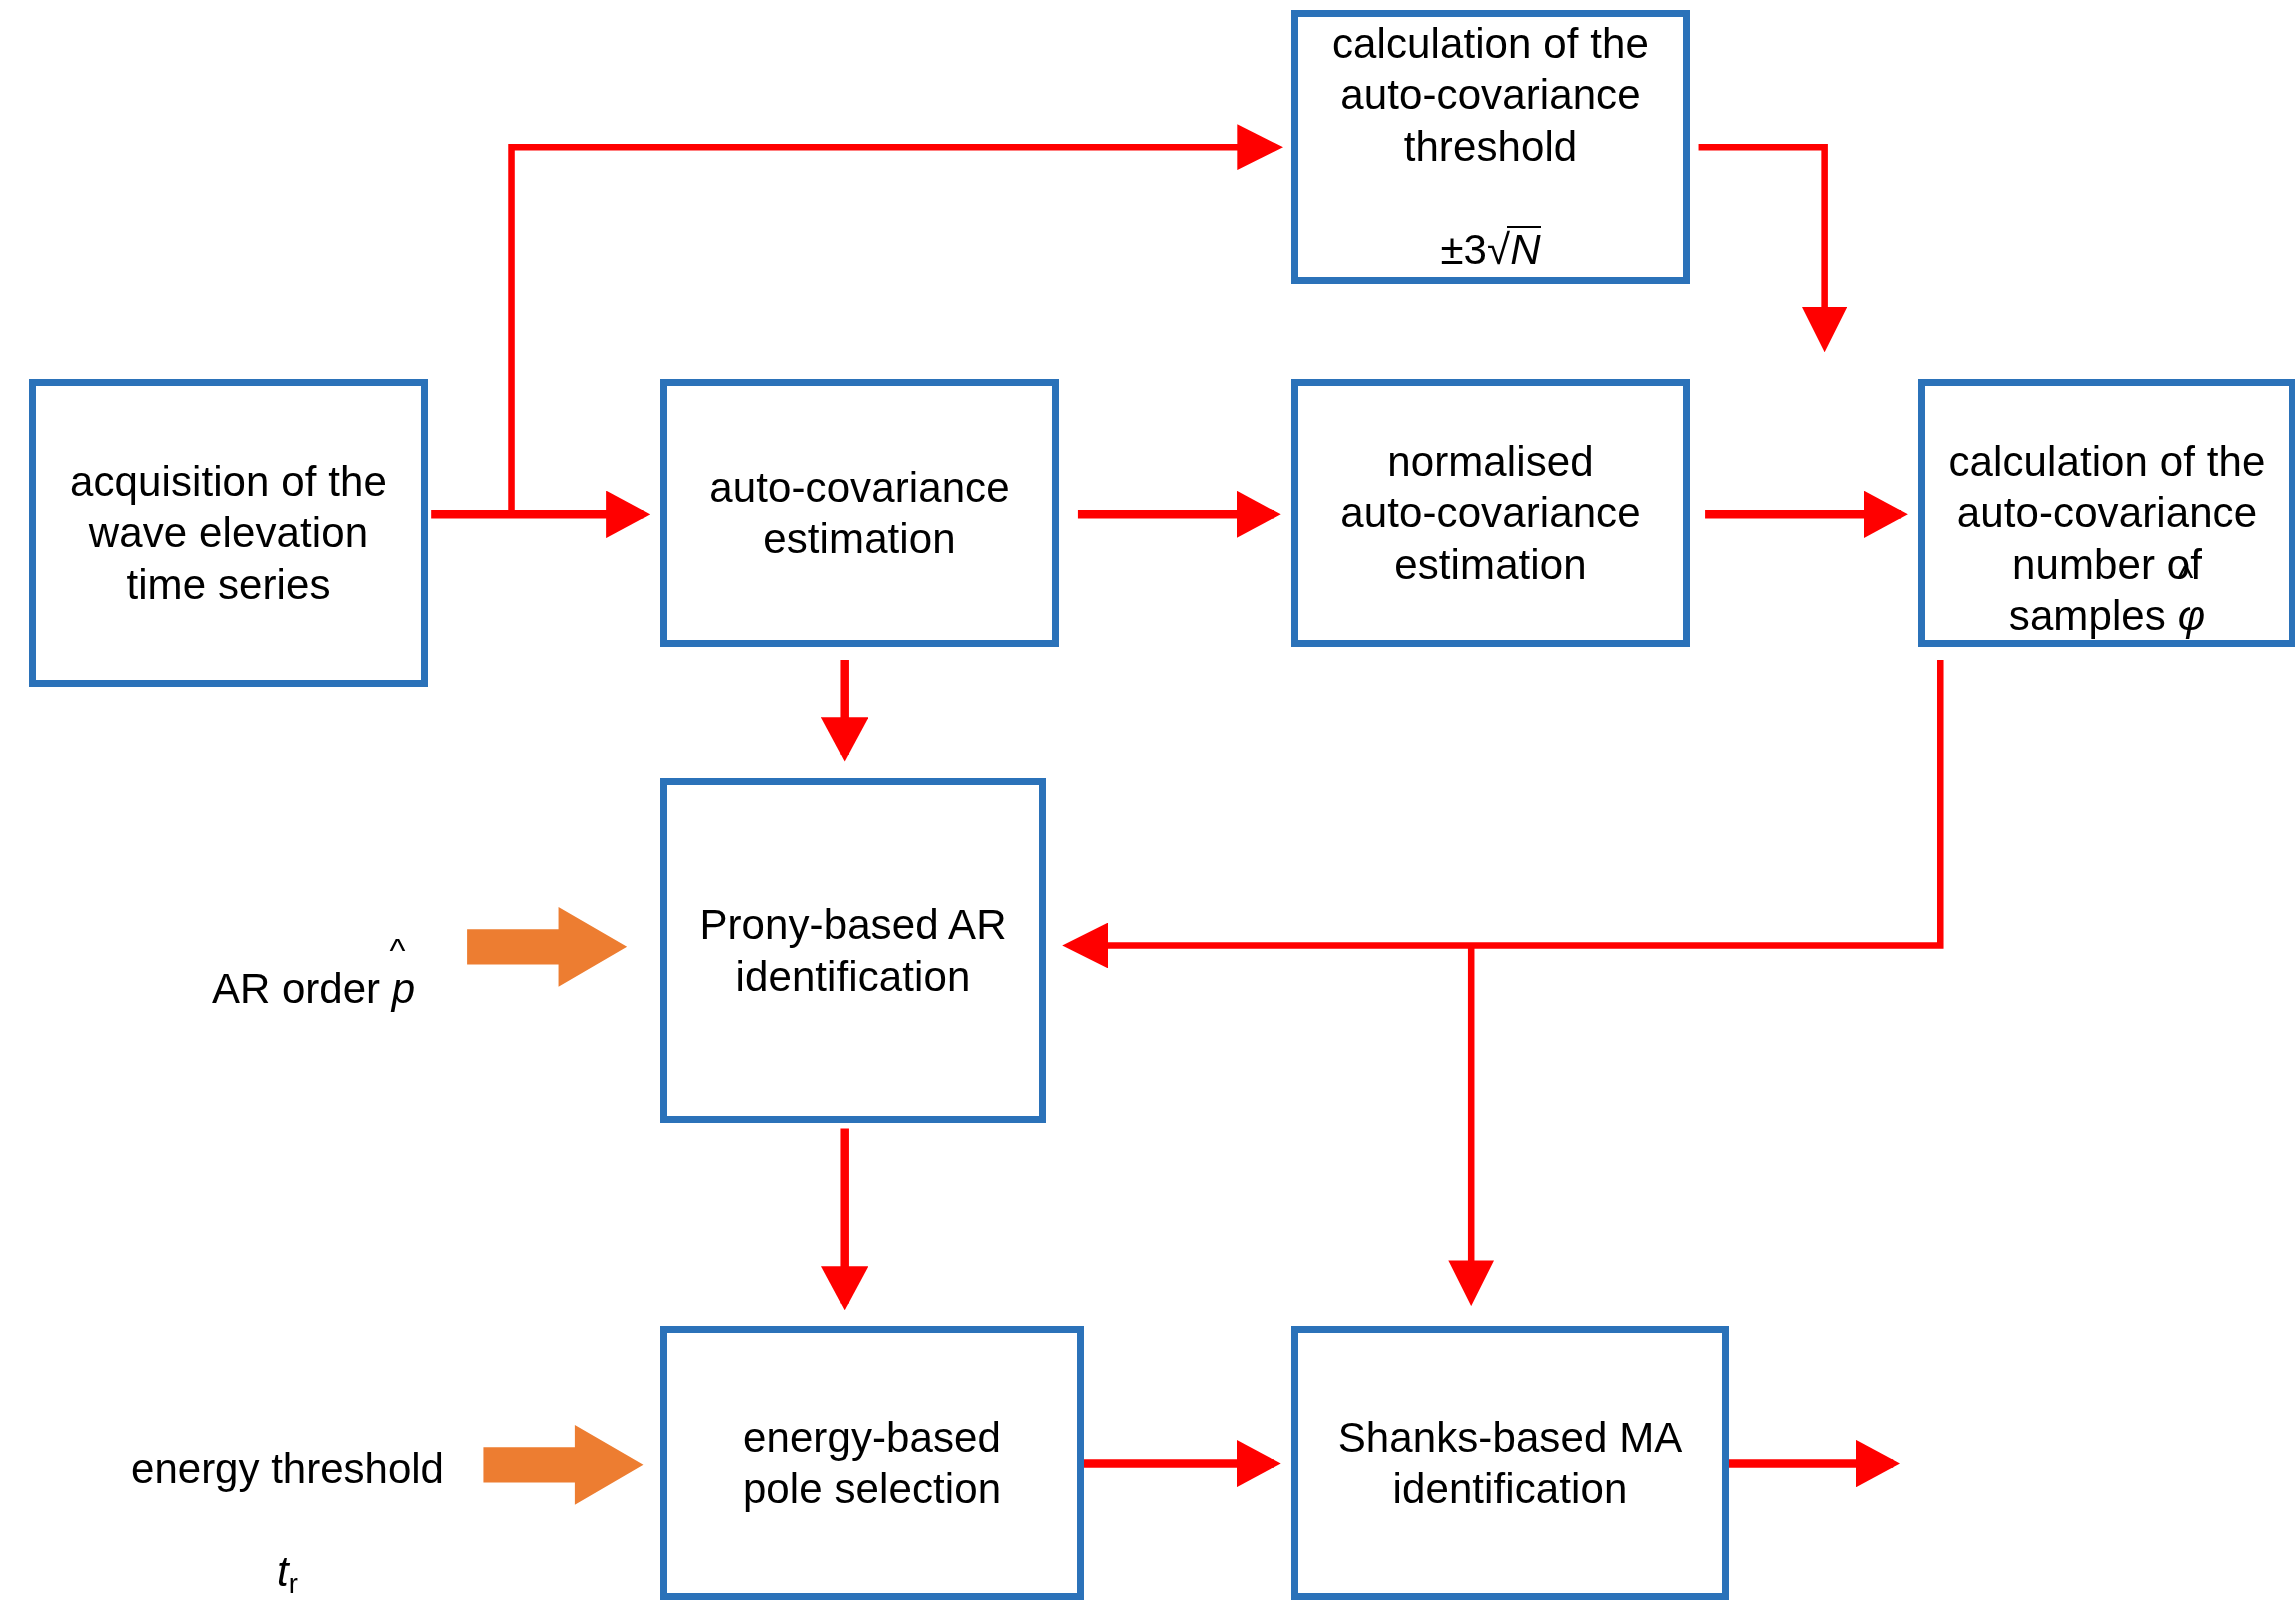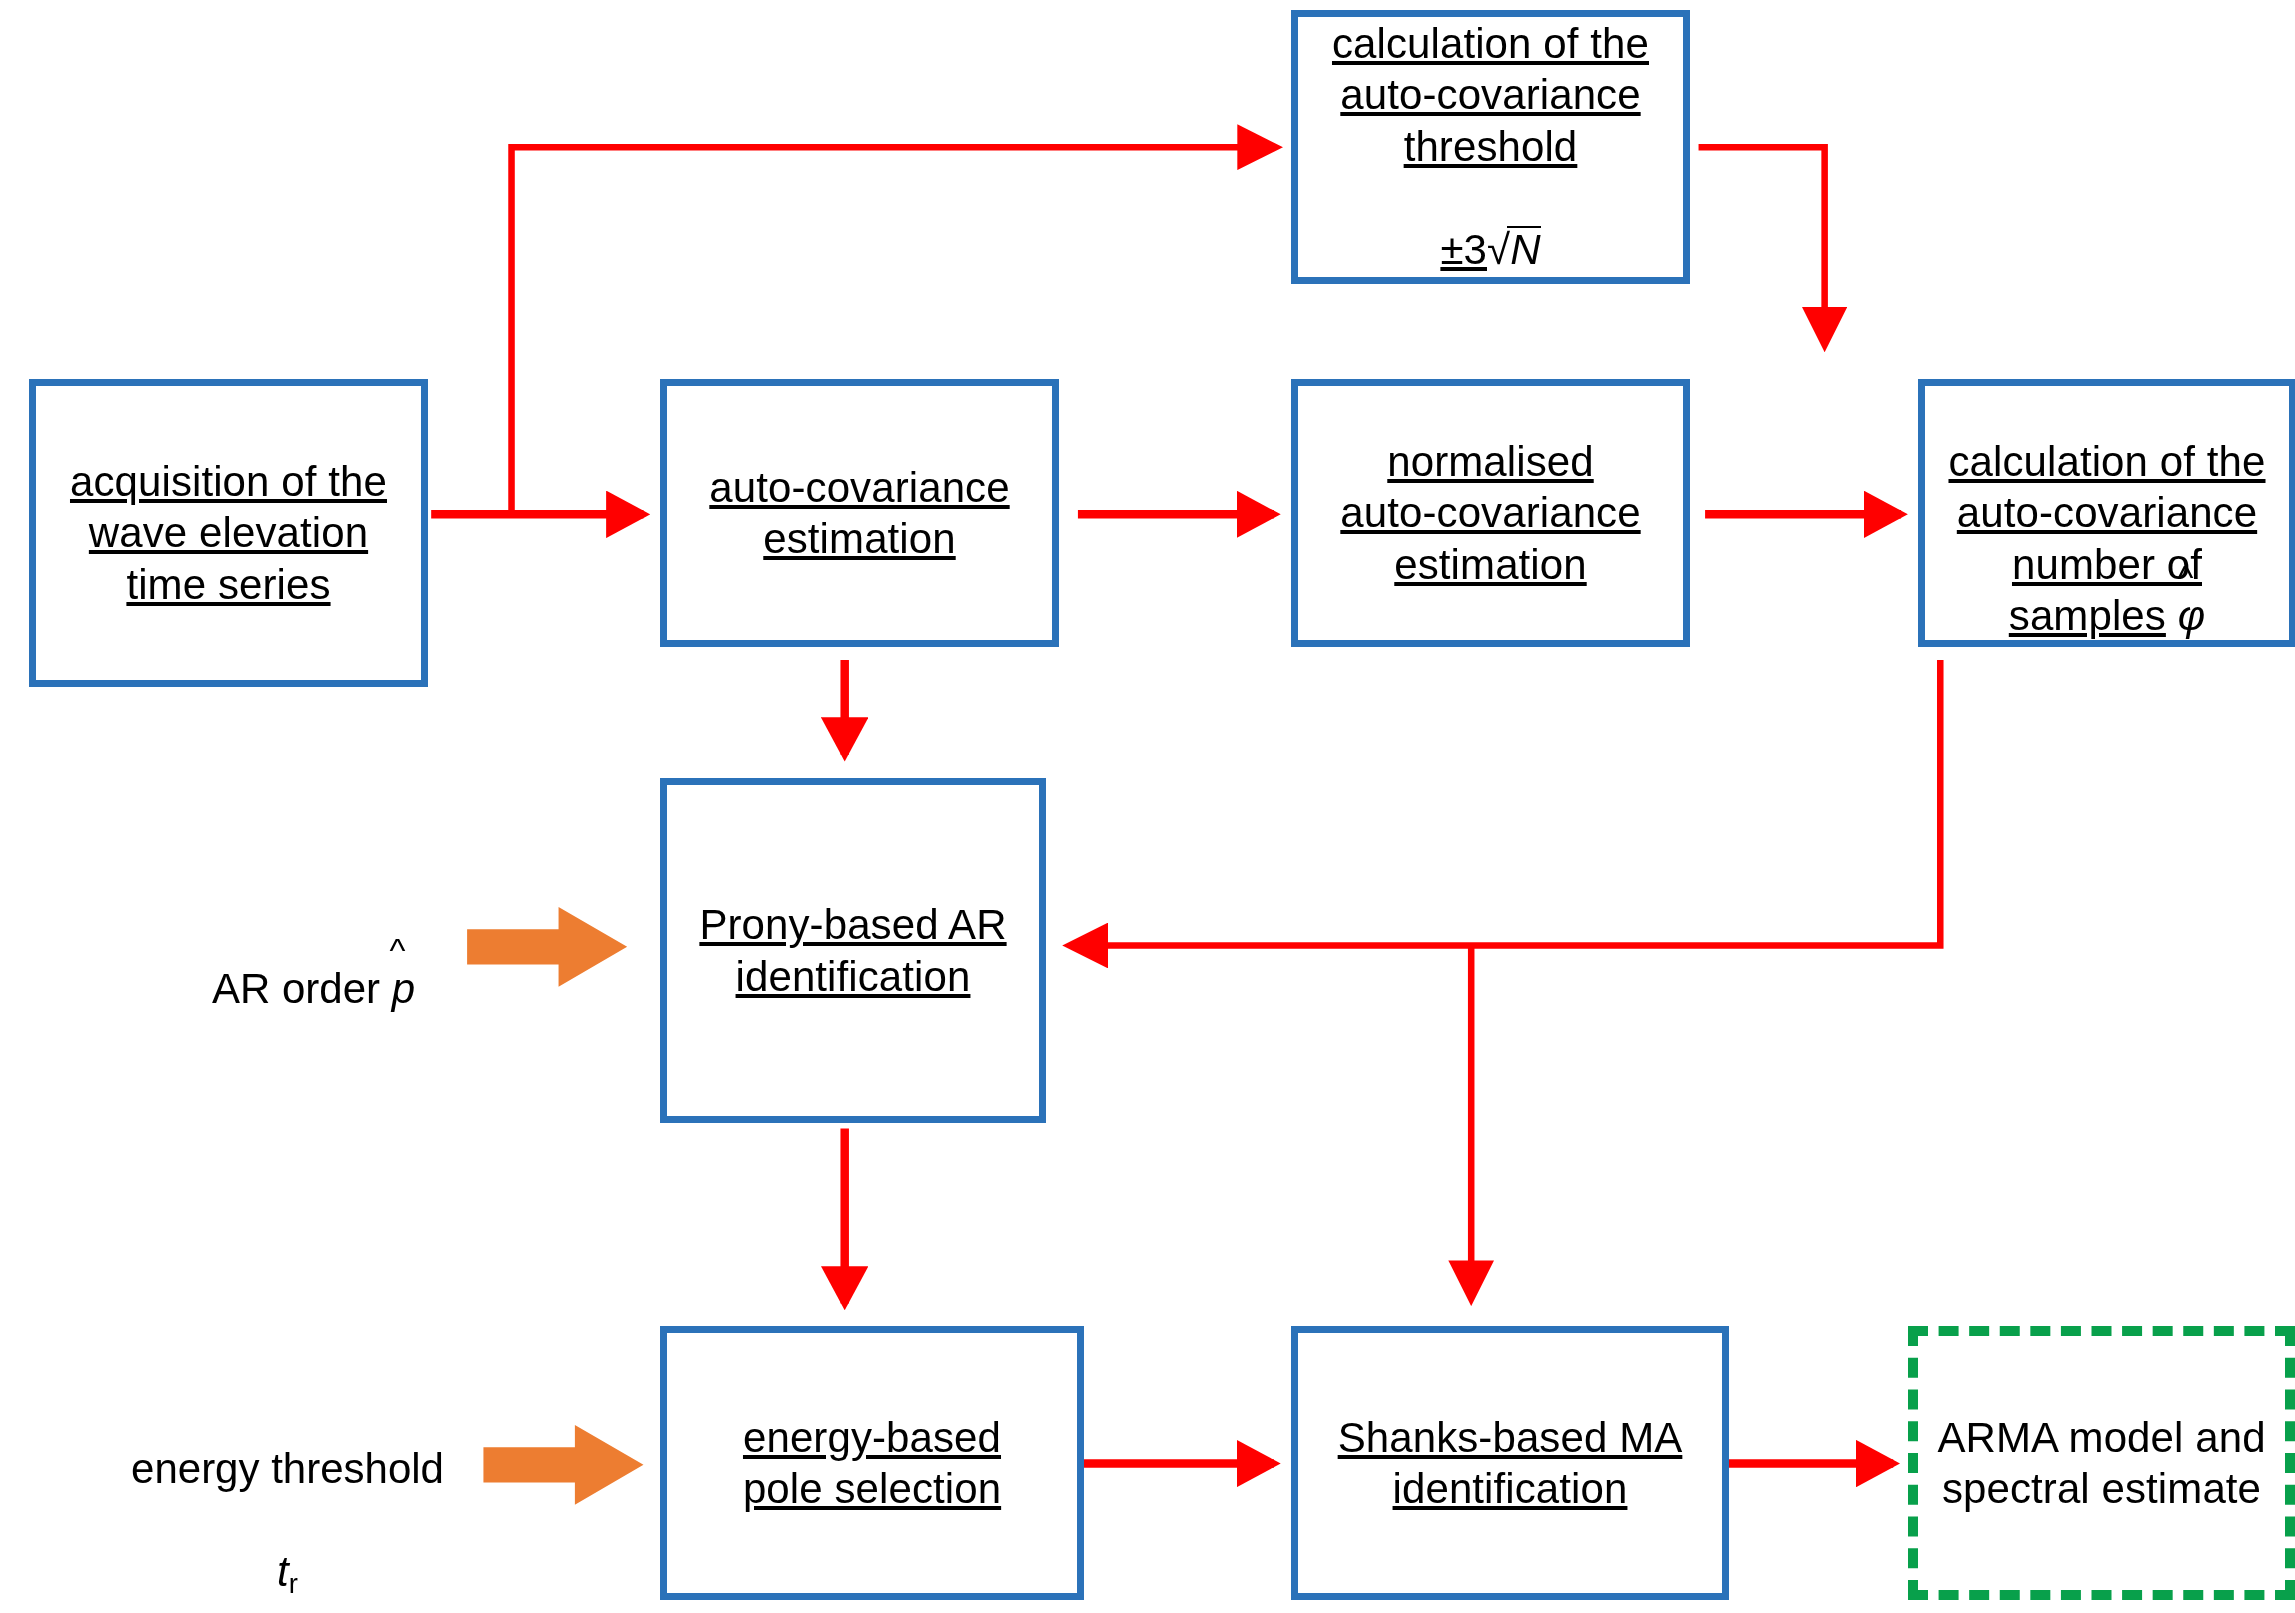--- a/index.html
+++ b/index.html
@@ -20,21 +20,20 @@
     box-sizing: border-box;
     display: flex;
     align-items: center;
     justify-content: center;
     text-align: center;
     color: #000000;
     background: #ffffff;
   }
   .node.blue {
     border: 7.2px solid #2B72B9;
-    text-decoration: underline;
   }
   .node.green-dashed {
     border: 10.5px dashed #08A04B;
   }
   .node .label {
     font-size: 42px;
     line-height: 1.22;
     letter-spacing: 0.1px;
     padding: 0 7.8px;
     white-space: pre-line;
@@ -195,24 +194,20 @@
   <div class="node blue" style="left:660px; top:1326px; width:424px; height:274px;">
     <span class="label">energy-based
 pole selection</span>
   </div>
 
   <div class="node blue" style="left:1291px; top:1326px; width:438px; height:274px;">
     <span class="label">Shanks-based MA
 identification</span>
   </div>
 
-  <div class="node green-dashed" style="left:1908px; top:1326px; width:387px; height:274px;">
-    <span class="label">ARMA model and
-spectral estimate</span>
-  </div>
 
   <div class="free-label" style="left:173px; top:912px; width:281px;">
     <span>AR order</span><span class="hat-stack">&nbsp;<span class="hat">^</span><span class="ital">p</span></span>
   </div>
 
   <div class="free-label" style="left:98px; top:1392px; width:379px;">
     <span>energy threshold</span><br>
     <span class="ital">t</span><span class="sub">r</span>
   </div>
 

